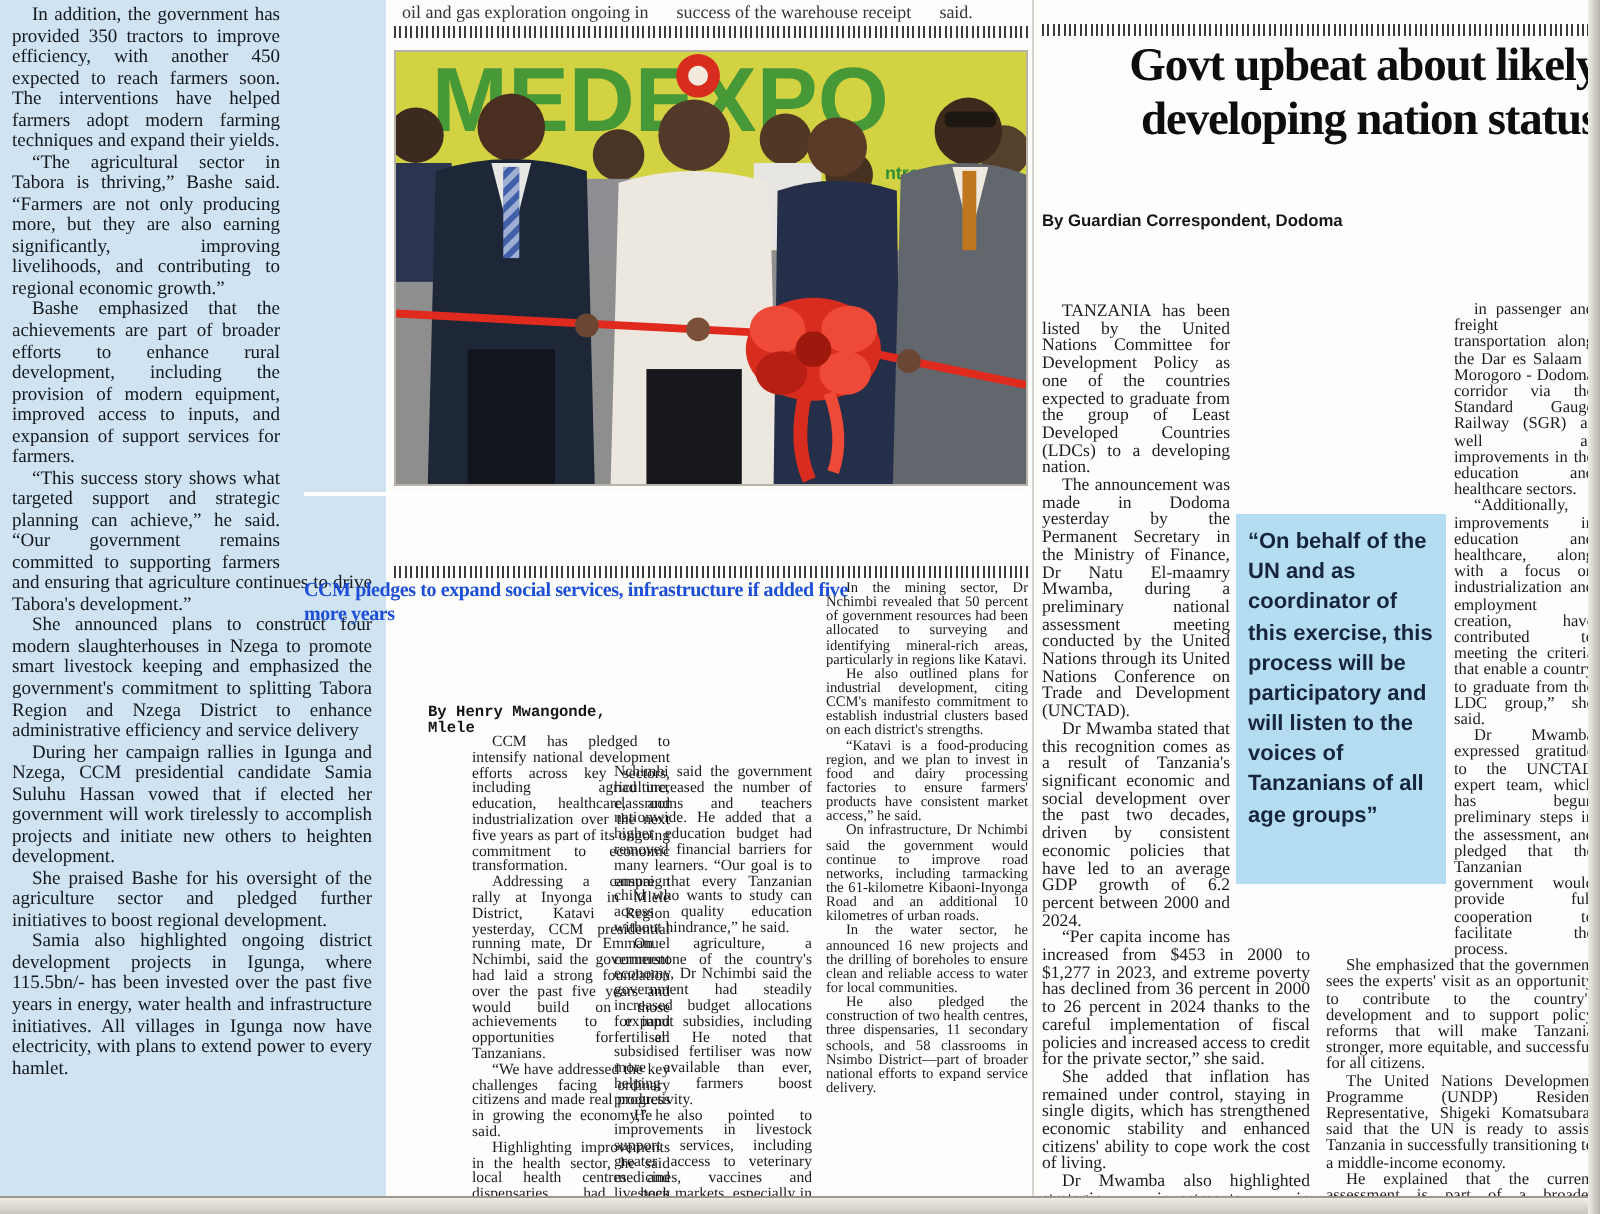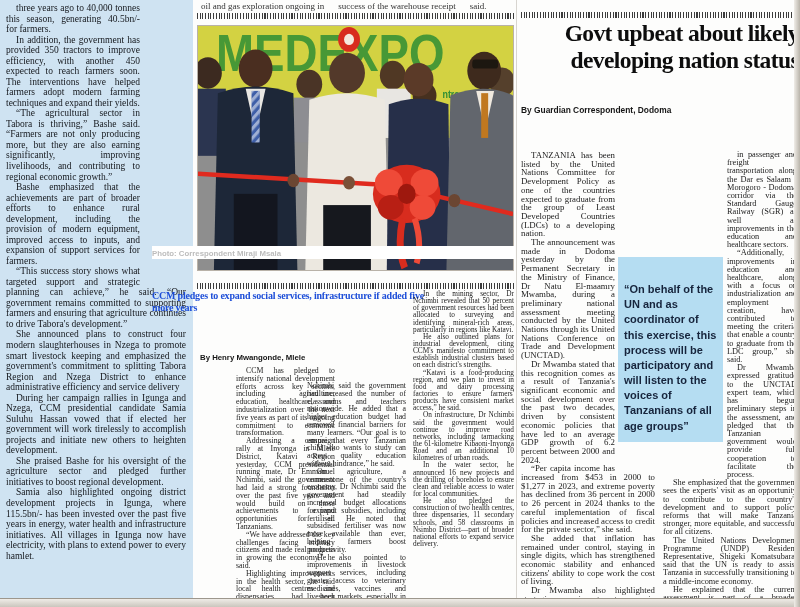--- a/index.html
+++ b/index.html
@@ -13,71 +13,70 @@
   .left-col .body-text{font-size:9.5px;line-height:1.11;color:#14171c;}
   .caption-notch{float:right;width:46px;height:40px;margin-top:234px;}
   
   .drule{position:absolute;height:6px;
          background:repeating-linear-gradient(90deg,#3c3c3c 0 1px,transparent 1px 2.7px);}
   .vrule{position:absolute;width:1px;background:#d8d5d0;}
   
   .top-frag{position:absolute;left:201px;top:1px;width:313px;display:flex;gap:14px;
             font-size:9px;color:#333;white-space:nowrap;overflow:hidden;}
   
-  .photo{position:absolute;left:197px;top:25px;width:317px;height:246px;
+  .photo{position:absolute;left:197px;top:25px;width:317px;height:218px;
          border:1px solid #b9b2a8;box-sizing:border-box;background:#8e8e8e;}
   .photo svg{display:block;width:100%;height:100%;}
   .caption{position:absolute;left:152px;top:246px;width:363px;background:#fff;
            font-family:"Liberation Sans",sans-serif;font-weight:bold;font-size:8.3px;
            line-height:1.3;color:#3a3a3a;padding-top:2px;}
   .credit{display:block;font-weight:bold;color:#bcbcbc;font-size:7.8px;margin-top:1px;}
   
   .ccm-headline{position:absolute;left:152px;top:290px;width:276px;
                 font-weight:bold;font-size:10px;line-height:1.15;color:#1d4ed8;
                 letter-spacing:-0.2px;}
   .byline{position:absolute;font-family:"Liberation Sans",sans-serif;font-weight:bold;
           font-size:7.8px;color:#161616;}
-  .ccm-byline{left:200px;top:353px;width:110px;}
+  .ccm-byline{left:214px;top:353px;width:110px;font-family:Liberation Mono, monospace;}
   .ccm-col{position:absolute;overflow:hidden;}
   .ccm-col .body-text{font-size:7.8px;line-height:1.0;}
   #ccm-c1{left:200px;top:367px;width:99px;height:231px;margin-left:36px;}
   #ccm-c2{left:307px;top:351px;width:99px;height:247px;}
   #ccm-c3{left:413px;top:290px;width:101px;height:308px;}
   #ccm-c3 .body-text{font-size:7.3px;line-height:0.98;}
   
   .govt-headline{position:absolute;left:521px;top:20px;width:278px;
                  font-weight:bold;font-size:23.5px;line-height:1.13;color:#0d0d0d;
                  letter-spacing:-0.6px;}
   .govt-byline{left:521px;top:105px;width:200px;font-size:8.4px;}
   .govt-col{position:absolute;top:121px;height:477px;overflow:hidden;margin-top:30px;}
   #govt-a{left:521px;width:134px;}
   #govt-b{left:663px;width:134px;}
   #govt-a .body-text{font-size:8.8px;line-height:0.99;}
   #govt-b .body-text{font-size:8.3px;line-height:0.99;}
   .qspacer-r{float:right;width:40px;height:188px;margin-top:133px;}
   .qspacer-l{float:left;width:64px;height:188px;margin-top:133px;}
   .pull-quote{position:absolute;left:618px;top:257px;width:105px;height:185px;
-              box-sizing:border-box;background:#b5ddf2;padding:25px 6px;
+              box-sizing:border-box;background:#b5ddf2;padding:7px 6px;
               font-family:"Liberation Sans",sans-serif;font-weight:bold;font-size:11px;
               line-height:1.38;color:#16243c;overflow:hidden;}
   
   .edge-bottom{position:absolute;left:0;top:598px;width:800px;height:9px;
                background:linear-gradient(#efece7,#c6c1b8);border-top:1px solid #9d978d;}
   .edge-right{position:absolute;left:794px;top:0;width:6px;height:607px;
               background:linear-gradient(90deg,#f0ede8,#b9b4aa);}
 </style>
 </head>
 <body>
 
 <div class="page">
 
   <aside class="left-col">
     <div class="body-text cont">
       <div class="caption-notch"></div>
-    <p>three years ago to 40,000 tonnes this season, generating 40.5bn/- for farmers.</p>
         <p>In addition, the government has provided 350 tractors to improve efficiency, with another 450 expected to reach farmers soon. The interventions have helped farmers adopt modern farming techniques and expand their yields.</p>
         <p>“The agricultural sector in Tabora is thriving,” Bashe said. “Farmers are not only producing more, but they are also earning significantly, improving livelihoods, and contributing to regional economic growth.”</p>
         <p>Bashe emphasized that the achievements are part of broader efforts to enhance rural development, including the provision of modern equipment, improved access to inputs, and expansion of support services for farmers.</p>
         <p>“This success story shows what targeted support and strategic planning can achieve,” he said. “Our government remains committed to supporting farmers and ensuring that agriculture continues to drive Tabora's development.”</p>
         <p>She announced plans to construct four modern slaughterhouses in Nzega to promote smart livestock keeping and emphasized the government's commitment to splitting Tabora Region and Nzega District to enhance administrative efficiency and service delivery</p>
         <p>During her campaign rallies in Igunga and Nzega, CCM presidential candidate Samia Suluhu Hassan vowed that if elected her government will work tirelessly to accomplish projects and initiate new others to heighten development.</p>
         <p>She praised Bashe for his oversight of the agriculture sector and pledged further initiatives to boost regional development.</p>
         <p>Samia also highlighted ongoing district development projects in Igunga, where 115.5bn/- has been invested over the past five years in energy, water health and infrastructure initiatives. All villages in Igunga now have electricity, with plans to extend power to every hamlet.</p>
       </div>
   </aside>
@@ -156,21 +155,20 @@
       <defs>
         <pattern id="tie" width="6" height="6" patternTransform="rotate(45)" patternUnits="userSpaceOnUse">
           <rect width="6" height="6" fill="#3f5fa8"></rect>
             <rect width="3" height="6" fill="#dfe4ef"></rect>
         </pattern>
       </defs>
     </svg>
   </div>
 
   <div class="caption">
-    <span class="credit">Photo: Correspondent Miraji Msala</span>
   </div>
 
   <h2 class="ccm-headline" style="margin:0;">CCM pledges to expand social services, infrastructure if added five more years</h2>
   <div class="byline ccm-byline">By Henry Mwangonde, Mlele</div>
   <div class="ccm-col" id="ccm-c1">
     <div class="body-text">
         <p>CCM has pledged to intensify national development efforts across key sectors, including agriculture, education, healthcare, and industrialization over the next five years as part of its ongoing commitment to economic transformation.</p>
         <p>Addressing a campaign rally at Inyonga in Mlele District, Katavi Region yesterday, CCM presidential running mate, Dr Emmanuel Nchimbi, said the government had laid a strong foundation over the past five years and would build on those achievements to expand opportunities for all Tanzanians.</p>
         <p>“We have addressed the key challenges facing ordinary citizens and made real progress in growing the economy,” he said.</p>
         <p>Highlighting improvements in the health sector, he said local health centres and dispensaries had been significantly upgraded, broadening access to medical services across both urban and rural areas.</p>

